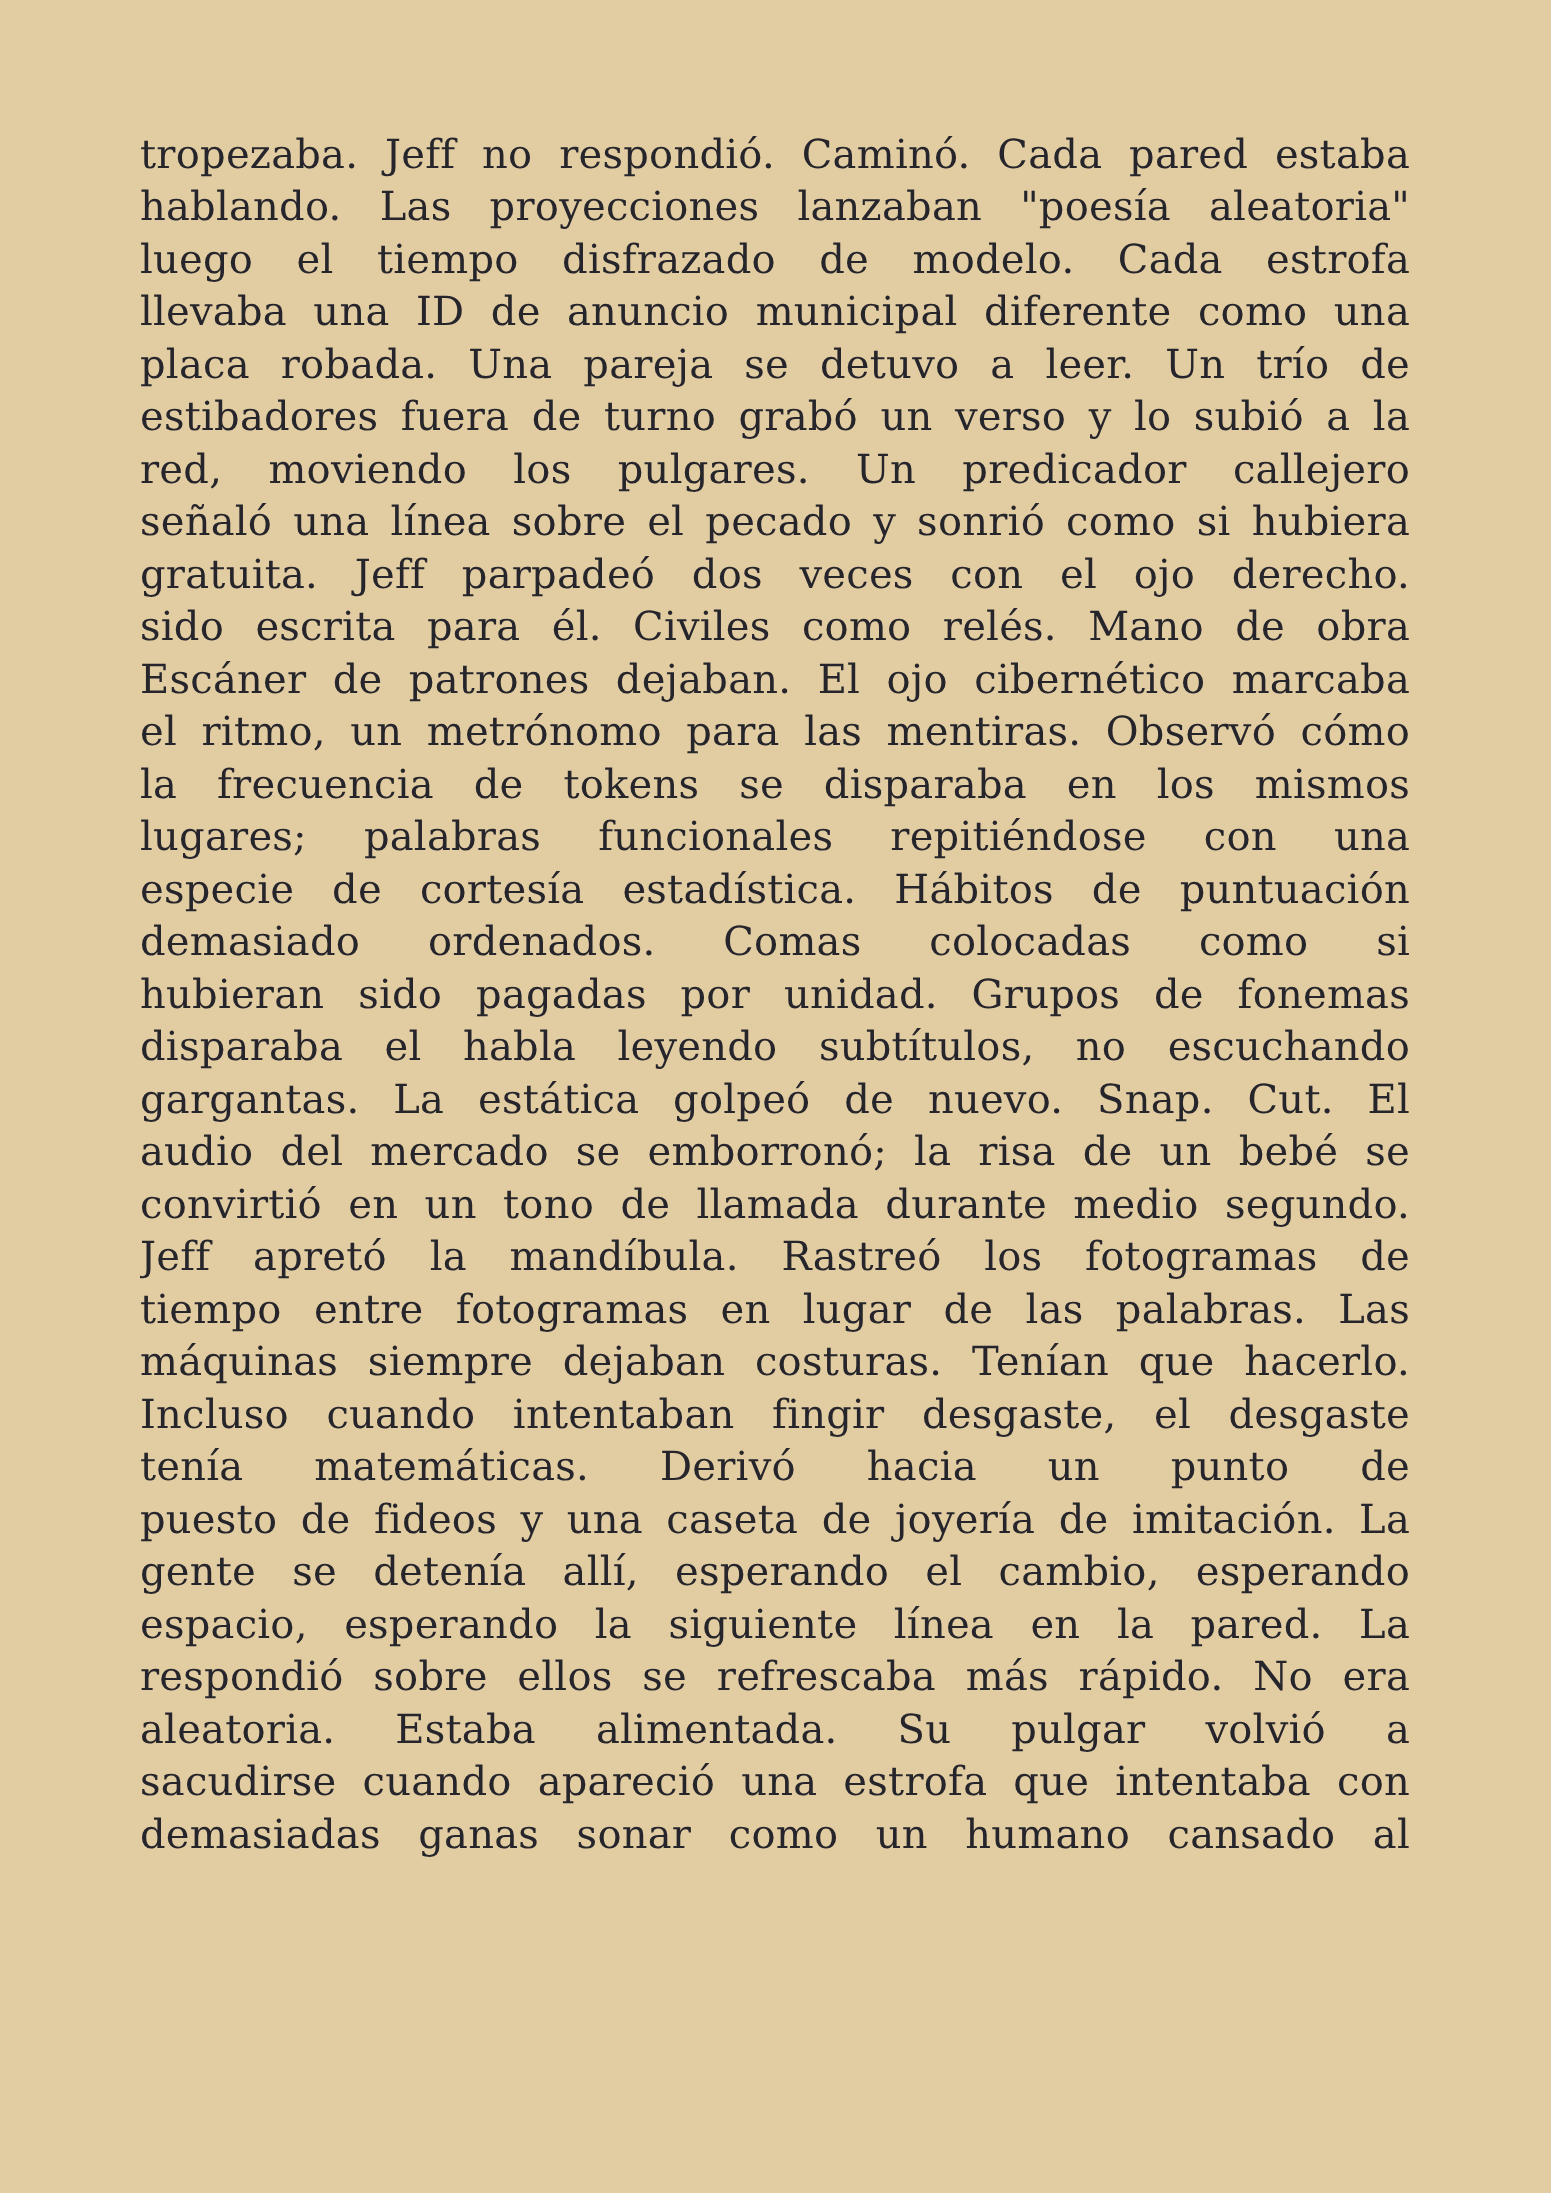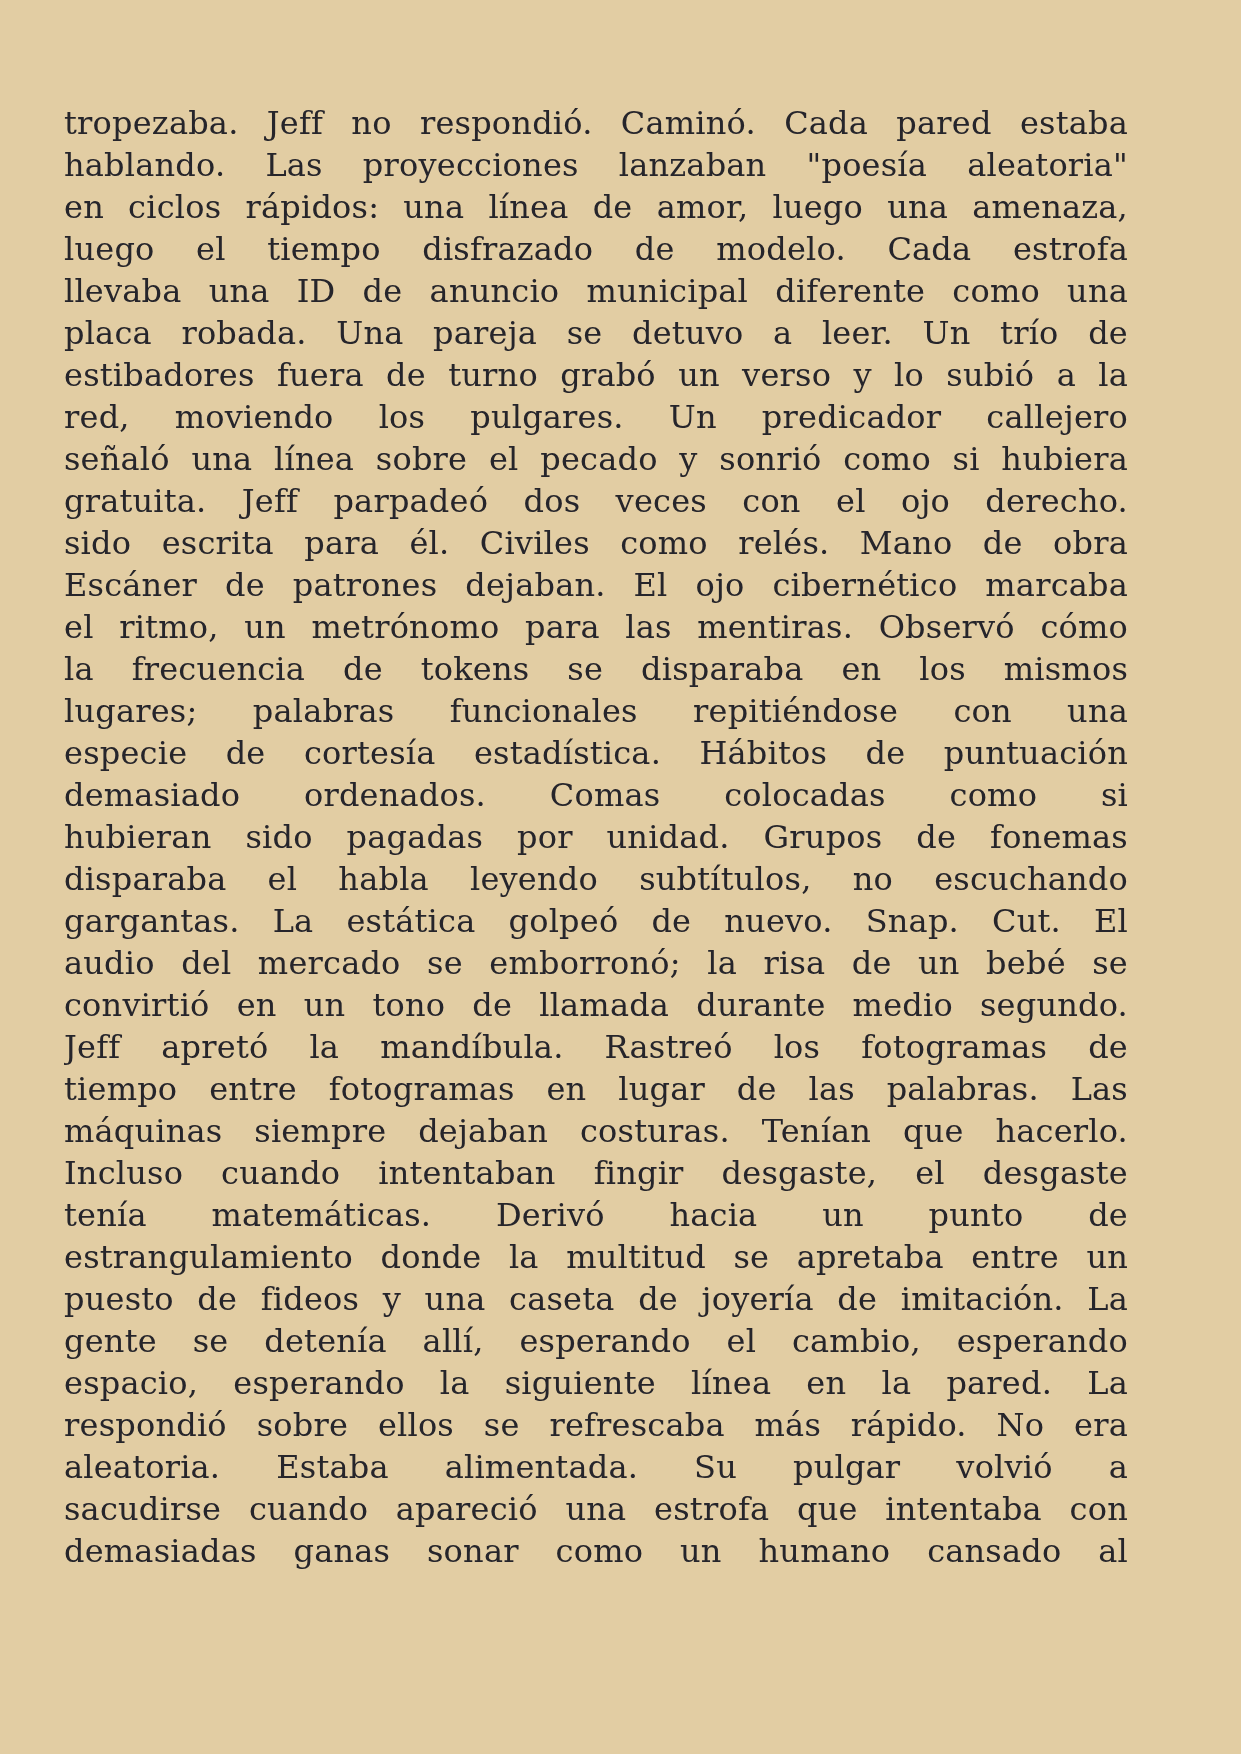--- a/index.html
+++ b/index.html
@@ -10,21 +10,21 @@
     width: 1241px;
     height: 1754px;
     background: #e2cda3;
     font-family: "DejaVu Serif", serif;
     overflow: hidden;
   }
   .book-page {
     box-sizing: border-box;
     width: 1241px;
     height: 1754px;
-    padding: 102px 113px 0 64px;
+    padding: 102px 113px 0 112px;
   }
   .page-text {
     color: #26252b;
     font-size: 32px;
     line-height: 42px;
     letter-spacing: 0.2px;
   }
   .text-line {
     text-align: justify;
     -moz-text-align-last: justify;
@@ -34,21 +34,20 @@
     height: 42px;
   }
 </style>
 </head>
 <body>
 
 <div class="book-page">
   <div class="page-text" id="page-text" style="color: rgb(38, 37, 43);">
       <div class="text-line">tropezaba. Jeff no respondió. Caminó. Cada pared estaba</div>
       <div class="text-line">hablando. Las proyecciones lanzaban "poesía aleatoria"</div>
-      <div class="text-line">en ciclos rápidos: una línea de amor, luego una amenaza,</div>
       <div class="text-line">luego el tiempo disfrazado de modelo. Cada estrofa</div>
       <div class="text-line">llevaba una ID de anuncio municipal diferente como una</div>
       <div class="text-line">placa robada. Una pareja se detuvo a leer. Un trío de</div>
       <div class="text-line">estibadores fuera de turno grabó un verso y lo subió a la</div>
       <div class="text-line">red, moviendo los pulgares. Un predicador callejero</div>
       <div class="text-line">señaló una línea sobre el pecado y sonrió como si hubiera</div>
       <div class="text-line">gratuita. Jeff parpadeó dos veces con el ojo derecho.</div>
       <div class="text-line">sido escrita para él. Civiles como relés. Mano de obra</div>
       <div class="text-line">Escáner de patrones dejaban. El ojo cibernético marcaba</div>
       <div class="text-line">el ritmo, un metrónomo para las mentiras. Observó cómo</div>
@@ -59,21 +58,20 @@
       <div class="text-line">hubieran sido pagadas por unidad. Grupos de fonemas</div>
       <div class="text-line">disparaba el habla leyendo subtítulos, no escuchando</div>
       <div class="text-line">gargantas. La estática golpeó de nuevo. Snap. Cut. El</div>
       <div class="text-line">audio del mercado se emborronó; la risa de un bebé se</div>
       <div class="text-line">convirtió en un tono de llamada durante medio segundo.</div>
       <div class="text-line">Jeff apretó la mandíbula. Rastreó los fotogramas de</div>
       <div class="text-line">tiempo entre fotogramas en lugar de las palabras. Las</div>
       <div class="text-line">máquinas siempre dejaban costuras. Tenían que hacerlo.</div>
       <div class="text-line">Incluso cuando intentaban fingir desgaste, el desgaste</div>
       <div class="text-line">tenía matemáticas. Derivó hacia un punto de</div>
-      <div class="text-line">estrangulamiento donde la multitud se apretaba entre un</div>
       <div class="text-line">puesto de fideos y una caseta de joyería de imitación. La</div>
       <div class="text-line">gente se detenía allí, esperando el cambio, esperando</div>
       <div class="text-line">espacio, esperando la siguiente línea en la pared. La</div>
       <div class="text-line">respondió sobre ellos se refrescaba más rápido. No era</div>
       <div class="text-line">aleatoria. Estaba alimentada. Su pulgar volvió a</div>
       <div class="text-line">sacudirse cuando apareció una estrofa que intentaba con</div>
       <div class="text-line">demasiadas ganas sonar como un humano cansado al</div>
     </div>
 </div>
 

